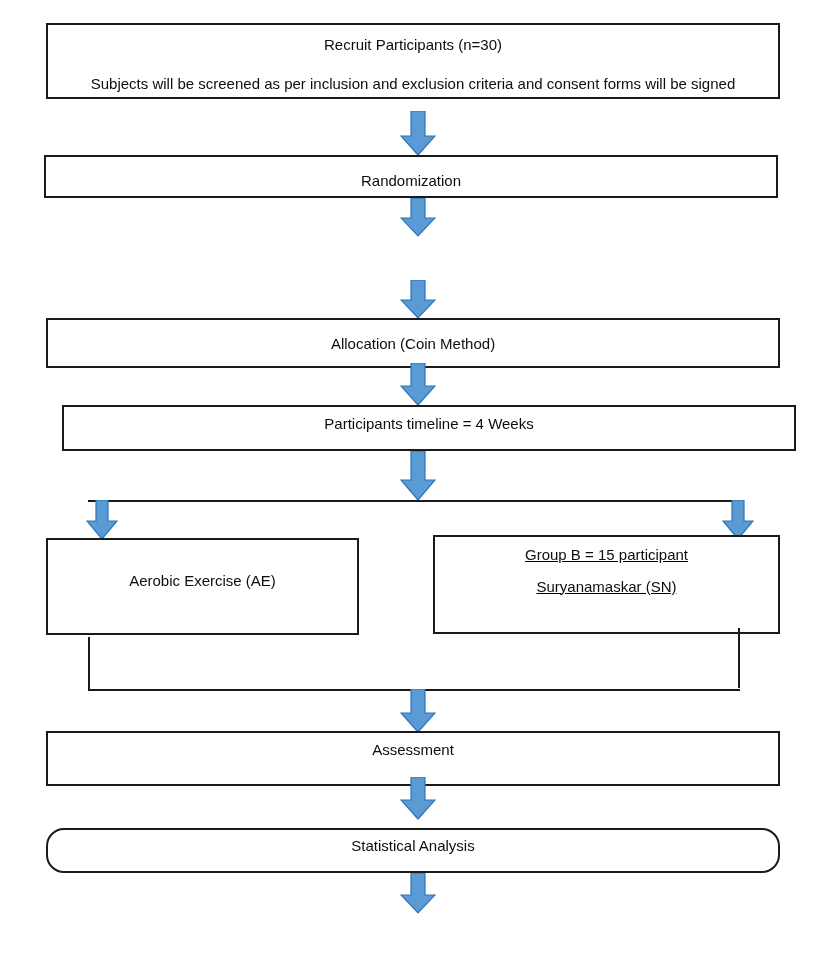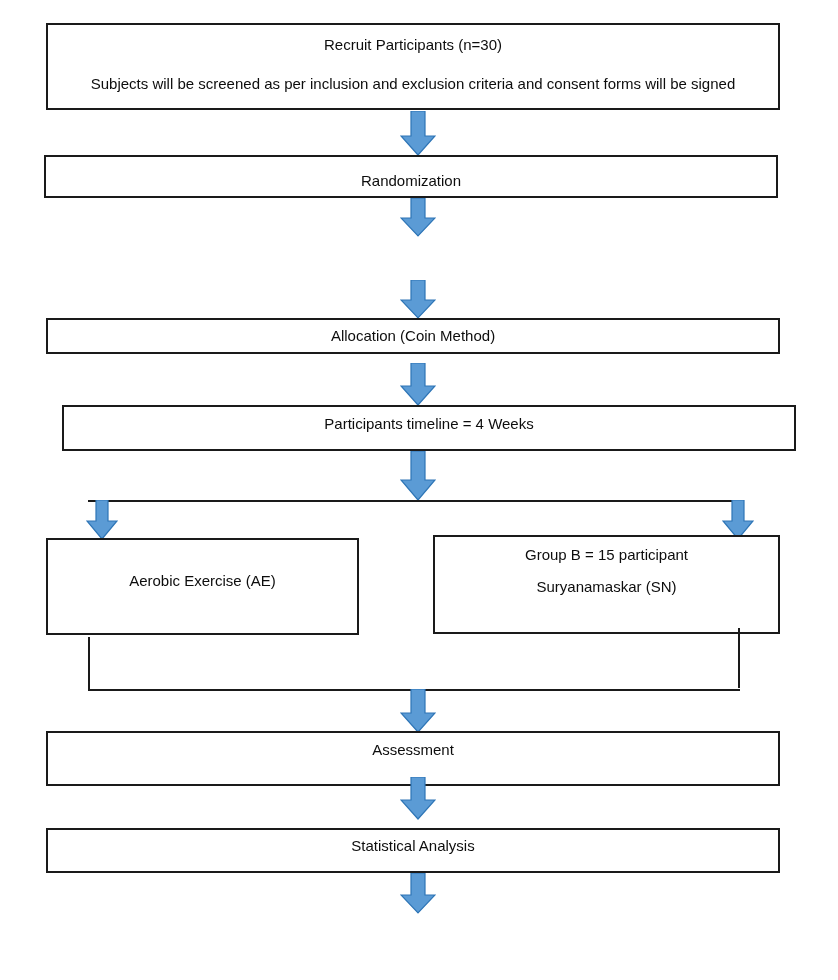--- a/index.html
+++ b/index.html
@@ -46,21 +46,21 @@
     position: absolute;
     background: #1a1a1a;
     width: 2px;
   }
 </style>
 </head>
 <body>
 
 <div id="canvas">
 
-  <div class="box" style="left:46px; top:23px; width:734px; height:87px; padding-top:10px;">
+  <div class="box" style="left:46px; top:23px; width:734px; height:76px; padding-top:10px;">
     <span class="line" style="margin-top:2px;">Recruit Participants (n=30)</span>
     <span class="line" style="margin-top:22px;">Subjects will be screened as per inclusion and exclusion criteria and consent forms will be signed</span>
   </div>
 
   <svg class="arrow" style="left:400px; top:111px;" width="36" height="45" viewBox="0 0 36 45">
     <polygon points="11,0 25,0 25,25 35,25 18,44 1,25 11,25" fill="#5B9BD5" stroke="#2E75B6" stroke-width="1.2"></polygon>
   </svg>
 
   <div class="box" style="left:44px; top:155px; width:734px; height:43px; padding-top:16px;">
     <span class="line">Randomization</span>
@@ -68,21 +68,21 @@
 
   <svg class="arrow" style="left:400px; top:198px;" width="36" height="39" viewBox="0 0 36 39">
     <polygon points="11,0 25,0 25,20 35,20 18,38 1,20 11,20" fill="#5B9BD5" stroke="#2E75B6" stroke-width="1.2"></polygon>
   </svg>
 
 
   <svg class="arrow" style="left:400px; top:280px;" width="36" height="39" viewBox="0 0 36 39">
     <polygon points="11,0 25,0 25,20 35,20 18,38 1,20 11,20" fill="#5B9BD5" stroke="#2E75B6" stroke-width="1.2"></polygon>
   </svg>
 
-  <div class="box" style="left:46px; top:318px; width:734px; height:36px; padding-top:8px;text-align:center;">
+  <div class="box" style="left:46px; top:318px; width:734px; height:50px; padding-top:16px;text-align:center;">
     <span class="line">Allocation (Coin Method)</span>
   </div>
 
   <svg class="arrow" style="left:400px; top:363px;" width="36" height="43" viewBox="0 0 36 43">
     <polygon points="11,0 25,0 25,23 35,23 18,42 1,23 11,23" fill="#5B9BD5" stroke="#2E75B6" stroke-width="1.2"></polygon>
   </svg>
 
   <div class="box" style="left:62px; top:405px; width:734px; height:46px; padding-top:9px;">
     <span class="line">Participants timeline = 4 Weeks</span>
   </div>
@@ -98,21 +98,21 @@
   </svg>
 
   <svg class="arrow" style="left:722px; top:500px;" width="32" height="40" viewBox="0 0 32 40">
     <polygon points="10,0 22,0 22,21 31,21 16,39 1,21 10,21" fill="#5B9BD5" stroke="#2E75B6" stroke-width="1.2"></polygon>
   </svg>
 
   <div class="box" style="left:46px; top:538px; width:313px; height:97px; padding-top:10px;">
     <span class="line" style="margin-top:23px;">Aerobic Exercise (AE)</span>
   </div>
 
-  <div class="box" style="left:433px; top:535px; width:347px; height:99px; padding-top:10px;">
+  <div class="box" style="left:433px; top:535px; width:347px; height:99px; padding-top:10px;text-decoration:underline;">
     <span class="line">Group B = 15 participant</span>
     <span class="line" style="margin-top:15px;">Suryanamaskar (SN)</span>
   </div>
 
   <div class="rule-v" style="left:88px; top:637px; height:54px;"></div>
 
   <div class="rule-v" style="left:738px; top:628px; height:60px;"></div>
 
   <div class="rule-h" style="left:88px; top:689px; width:652px;"></div>
 
@@ -121,21 +121,21 @@
   </svg>
 
   <div class="box" style="left:46px; top:731px; width:734px; height:55px; padding-top:9px;">
     <span class="line">Assessment</span>
   </div>
 
   <svg class="arrow" style="left:400px; top:777px;" width="36" height="43" viewBox="0 0 36 43">
     <polygon points="11,0 25,0 25,23 35,23 18,42 1,23 11,23" fill="#5B9BD5" stroke="#2E75B6" stroke-width="1.2"></polygon>
   </svg>
 
-  <div class="box" style="left:46px; top:828px; width:734px; height:45px; padding-top:8px;">
+  <div class="box" style="left:46px; top:828px; width:734px; height:45px; padding-top:8px;border-radius:18px;">
     <span class="line">Statistical Analysis</span>
   </div>
 
   <svg class="arrow" style="left:400px; top:873px;" width="36" height="41" viewBox="0 0 36 41">
     <polygon points="11,0 25,0 25,22 35,22 18,40 1,22 11,22" fill="#5B9BD5" stroke="#2E75B6" stroke-width="1.2"></polygon>
   </svg>
 
 
 </div>
 

